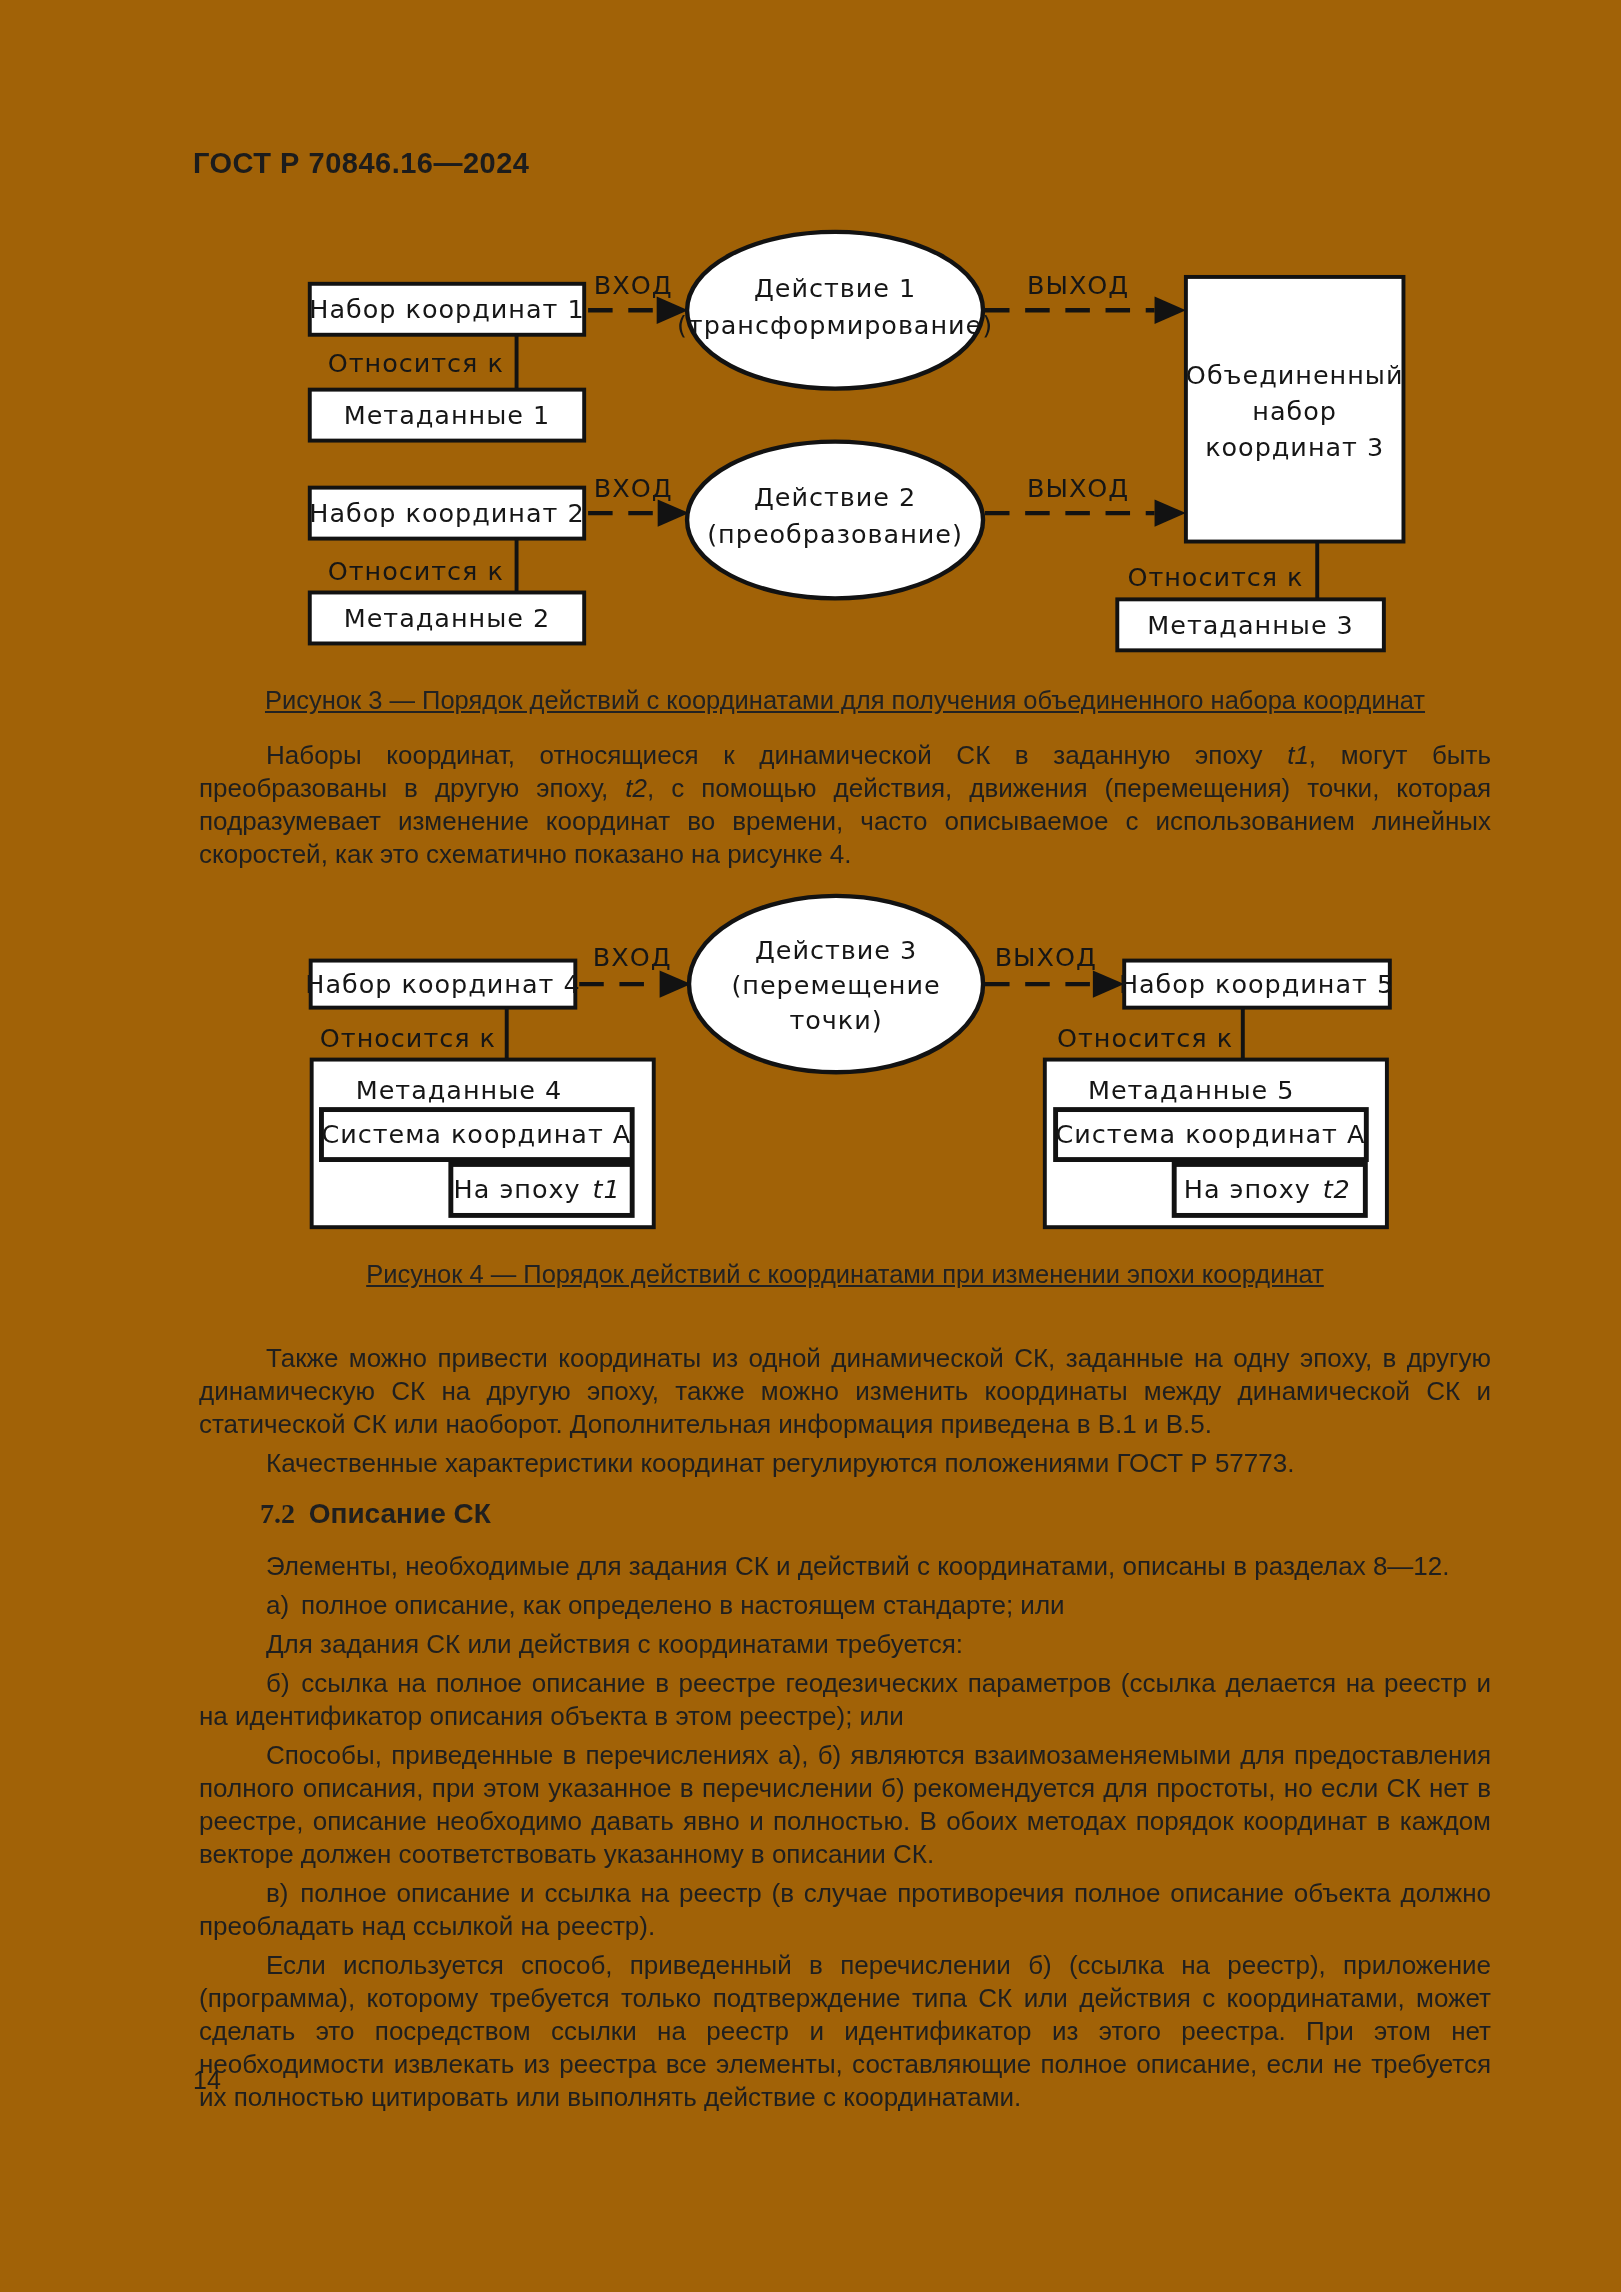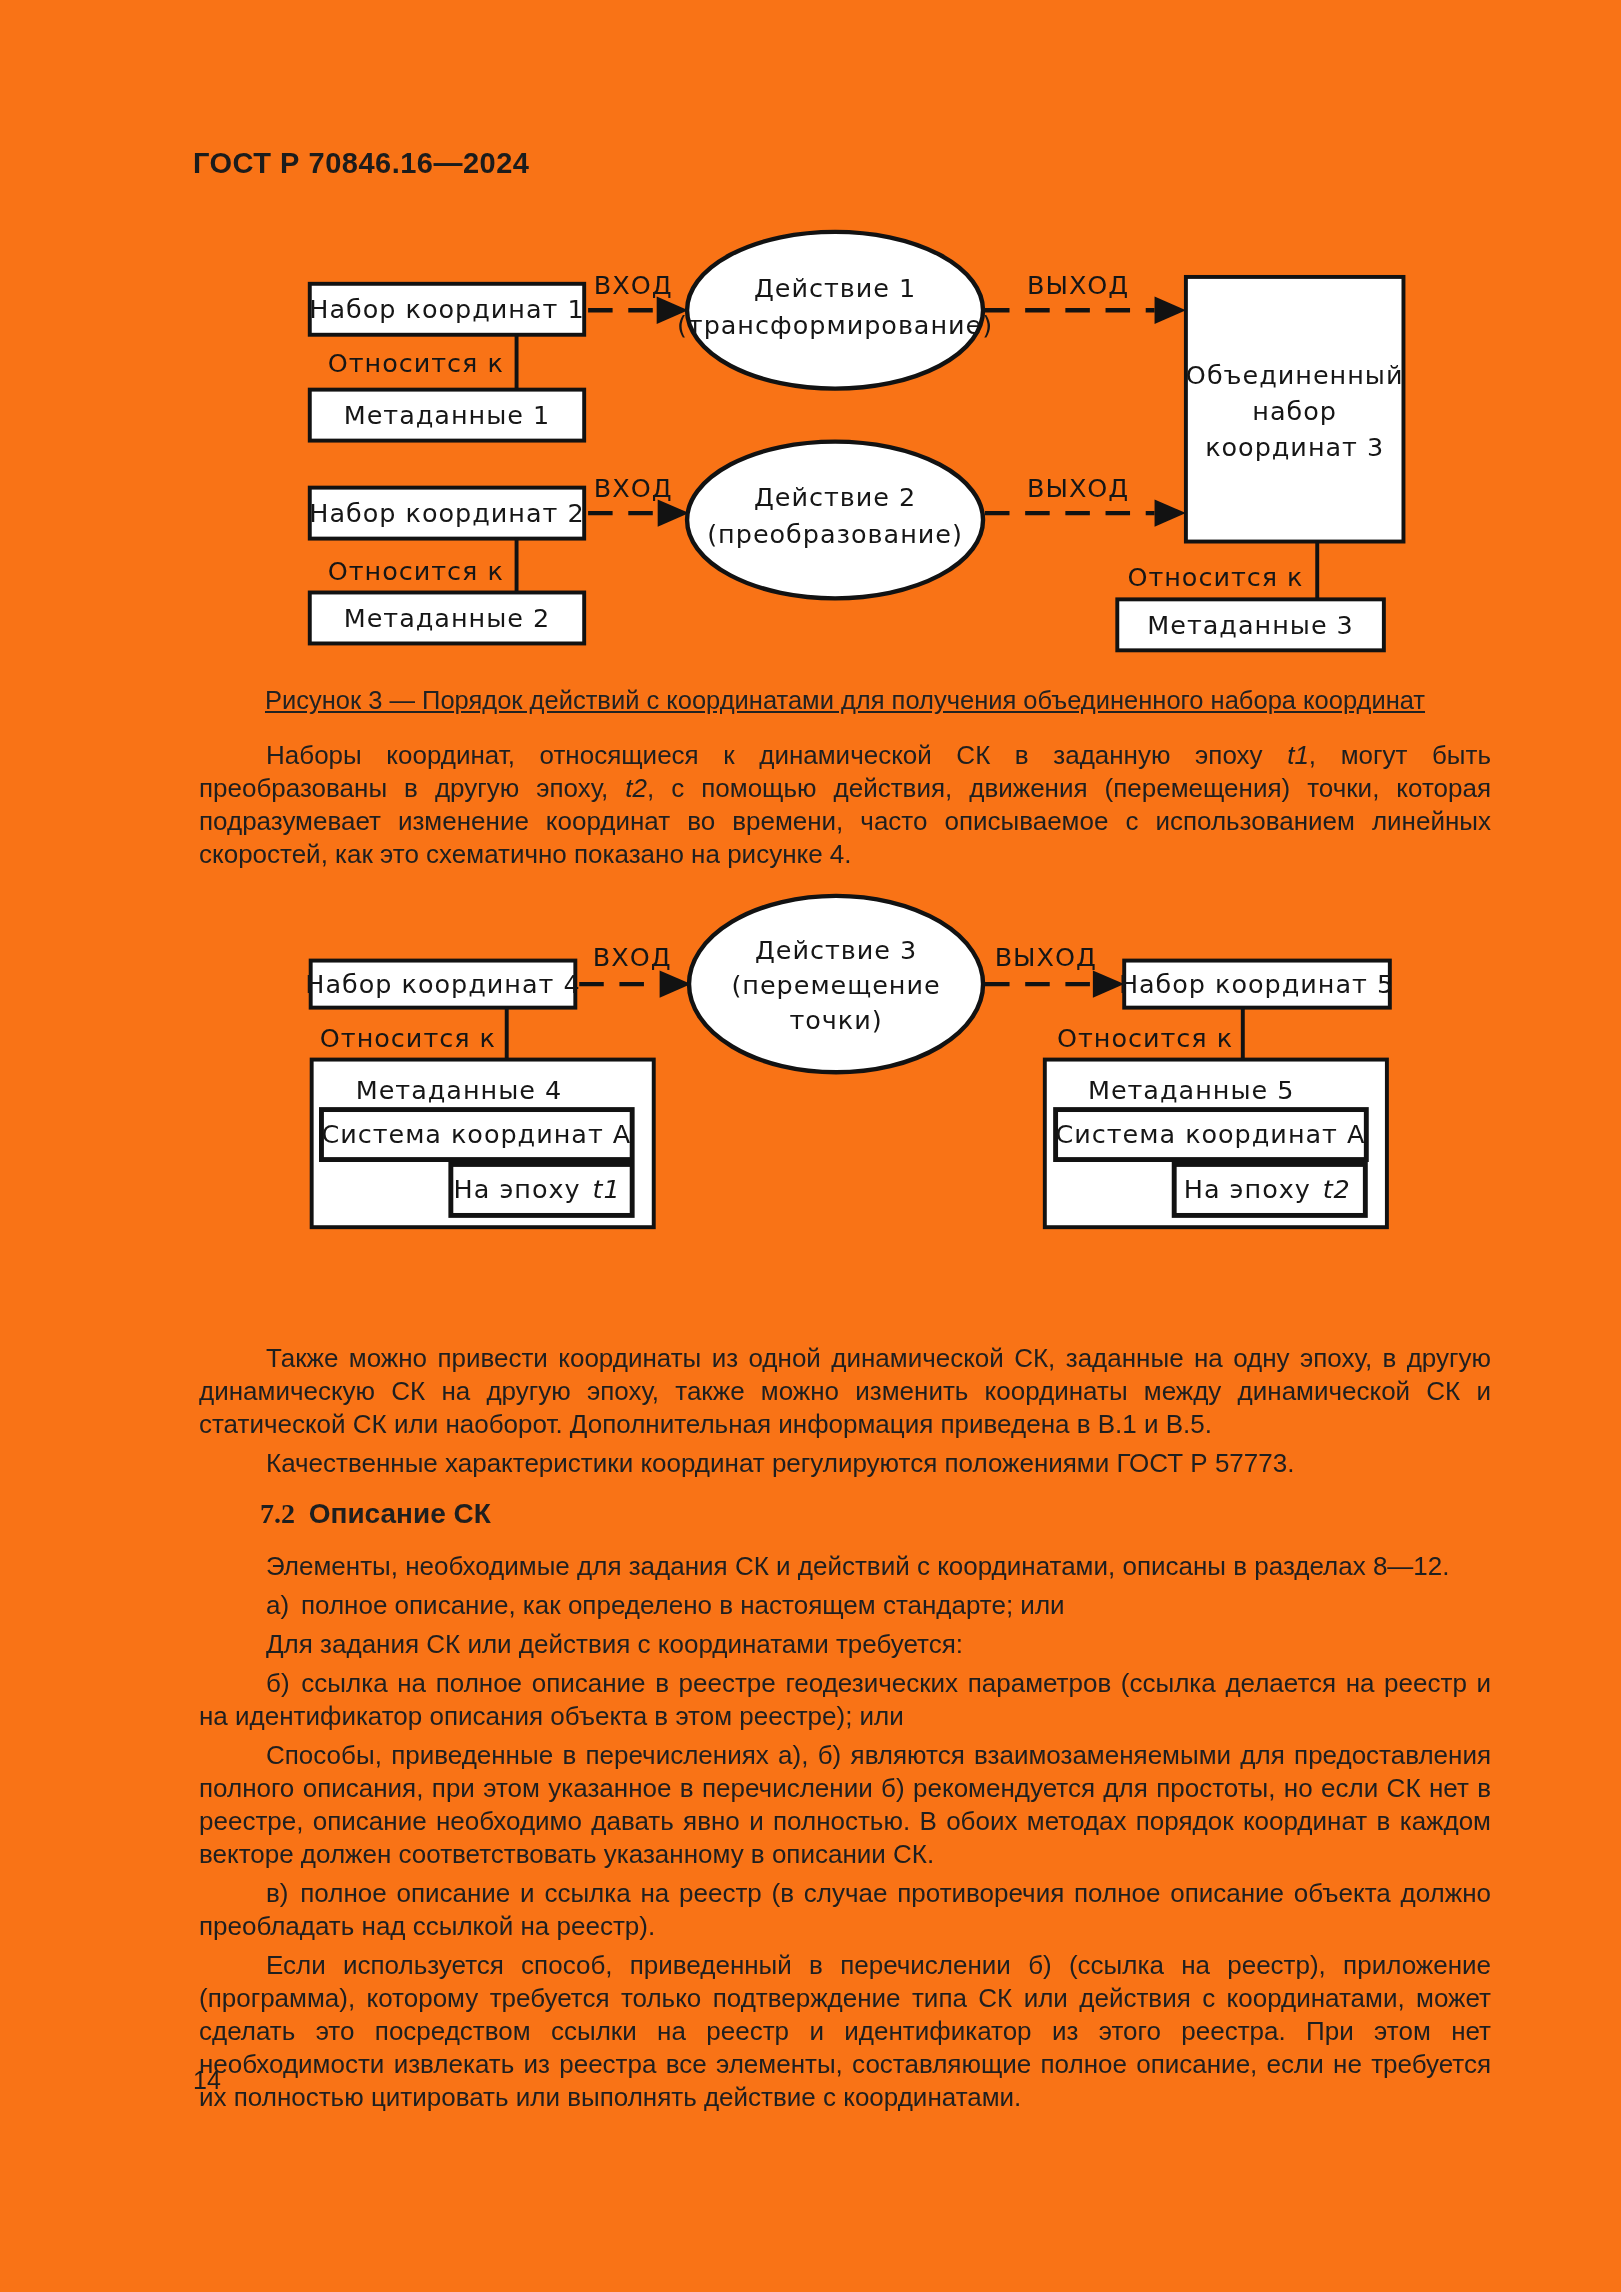--- a/index.html
+++ b/index.html
@@ -1,21 +1,21 @@
 <!DOCTYPE html>
 <html><head>
 <meta charset="utf-8">
 <style>
   html, body { margin: 0; padding: 0; background: #e8e8e8; }
   .page {
     position: relative;
     width: 1621px;
     height: 2293px;
     margin: 0 auto;
-    background: #f97316;
+    background: #a16207;
     overflow: hidden;
     color: #1c1c1c;
     font-family: "Liberation Sans", sans-serif;
   }
   .running-header {
     position: absolute;
     left: 193px;
     top: 147px;
     font-size: 29px;
     font-weight: bold;
@@ -175,20 +175,21 @@
     <line class="conn" x1="1268" y1="1028" x2="1268" y2="1081"></line>
     <text x="1258" y="1068" text-anchor="end">Относится к</text>
     <rect class="shape" x="1066" y="1081" width="349" height="171" stroke-width="4"></rect>
     <text x="1110" y="1121">Метаданные 5</text>
     <rect class="shape" x="1077" y="1132" width="317" height="51" stroke-width="5"></rect>
     <text x="1235" y="1166" text-anchor="middle">Система координат А</text>
     <rect class="shape" x="1198" y="1188" width="195" height="52" stroke-width="5"></rect>
     <text x="1293" y="1222" text-anchor="middle"><tspan>На эпоху</tspan><tspan class="em" dx="12">t2</tspan></text>
   </svg>
 
+  <div class="caption caption-4">Рисунок 4 — Порядок действий с координатами при изменении эпохи координат</div>
 
   <div class="bodytext text-flow">
     <p>Также можно привести координаты из одной динамической СК, заданные на одну эпоху, в другую динамическую СК на другую эпоху, также можно изменить координаты между динамической СК и статической СК или наоборот. Дополнительная информация приведена в В.1 и В.5.</p>
     <p>Качественные характеристики координат регулируются положениями ГОСТ Р 57773.</p>
 
     <h2 class="section-heading"><span class="h-num">7.2</span><span>Описание СК</span></h2>
 
     <p>Элементы, необходимые для задания СК и действий с координатами, описаны в разделах 8—12.</p>
     <p><span class="item-marker">а)</span><span>полное описание, как определено в настоящем стандарте; или</span></p>
 

